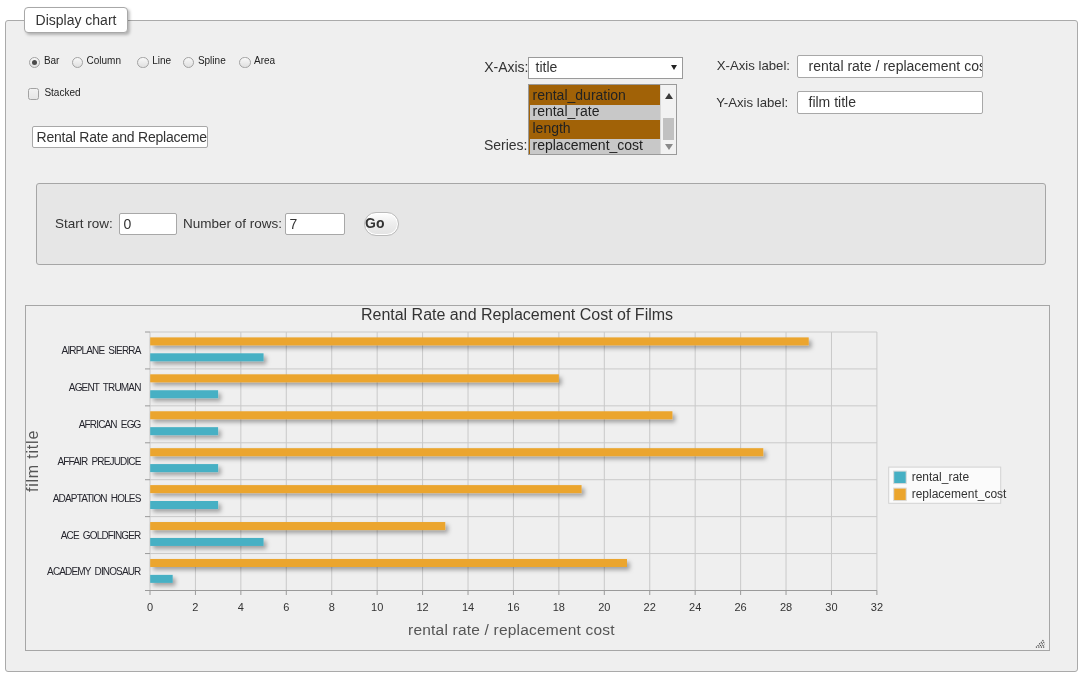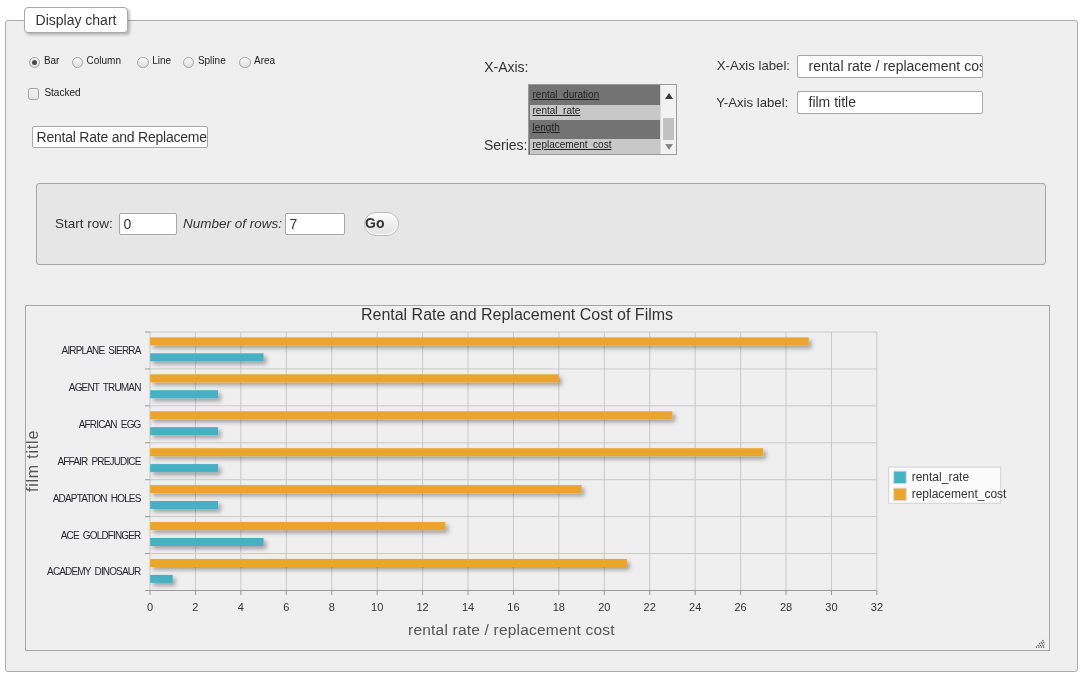--- a/index.html
+++ b/index.html
@@ -16,22 +16,22 @@
 .rlbl, .cblbl { position:absolute; font-size:10px; color:#222; }
 #cbox { position:absolute; left:27.9px; top:88.2px; width:9.5px; height:9.5px;
   border:1px solid #a2a2a2; border-radius:2.5px; background:linear-gradient(#f2f2f2, #e6e6e6); }
 .tinput { position:absolute; background:#fff; border:1px solid #a8a8a8; border-radius:2px; font-size:14px; color:#333;
   line-height:20px; padding:0 0 0 4px; white-space:nowrap; overflow:hidden; }
 .flabel { position:absolute; font-size:14px; color:#333; }
 #xselect { position:absolute; left:527.5px; top:57px; width:146px; height:19.5px; background:#fff;
   border:1px solid #9a9a9a; font-size:14px; color:#333; line-height:19.5px; padding-left:7px; }
 #xselect .arr { position:absolute; right:5px; top:7px; width:0; height:0;
   border-left:3.5px solid transparent; border-right:3.5px solid transparent; border-top:5.5px solid #222; }
-#listbox { position:absolute; left:527.5px; top:83.5px; width:147.5px; height:67.6px; background:#737373; padding-top:2px;
-  border:1px solid #9a9a9a; font-size:10px; color:#222; overflow:hidden;text-decoration:underline; }
+#listbox { position:absolute; left:527.5px; top:83.5px; width:147.5px; height:67.6px; background:#a16207; padding-top:2px;
+  border:1px solid #9a9a9a; font-size:14px; color:#222; overflow:hidden; }
 #listbox .opt { height:16.9px; line-height:16.9px; margin-left:1.5px; padding-left:2.5px; width:128px; white-space:nowrap; }
 #listbox .sel { background:linear-gradient(transparent 2.2px, #c8c8c8 2.2px); }
 #sbar { position:absolute; right:0; top:0; width:15px; height:69.6px; background:#f2f2f2; border-left:1px solid #d9d9d9; }
 .sarr { position:absolute; left:3.5px; width:0; height:0; border-left:4px solid transparent; border-right:4px solid transparent; }
 #sthumb { position:absolute; left:2px; top:33.5px; width:11px; height:21.5px; background:#c1c1c1; }
 #panel { position:absolute; left:36px; top:183px; width:1008px; height:80px;
   background:#e6e6e6; border:1px solid #a6a6a6; border-radius:3px; }
 .plabel { position:absolute; font-size:13.5px; color:#333; }
 #gobtn { position:absolute; left:364px; top:212px; width:32.5px; height:21.5px;
   background:linear-gradient(#fefefe,#eee 45%,#e3e3e3); border:1px solid #bbb; border-radius:12px;
@@ -53,40 +53,41 @@
 <span class="rad" style="left:137.2px;top:56.5px;"></span>
     <span class="rlbl" style="left:152.2px;top:55.0px;">Line</span>
 <span class="rad" style="left:182.9px;top:56.5px;"></span>
     <span class="rlbl" style="left:197.9px;top:55.0px;">Spline</span>
 <span class="rad" style="left:239.0px;top:56.5px;"></span>
     <span class="rlbl" style="left:254.0px;top:55.0px;">Area</span>
 <div id="cbox"></div>
     <span class="cblbl" style="position:absolute;left:44.4px;top:87px;">Stacked</span>
 <div class="tinput" style="left:31.5px;top:126px;width:170px;height:20px;letter-spacing:-0.22px;">Rental Rate and Replacement Cost of Films</div>
 <span class="flabel" style="left:440px;top:59px;width:88.5px;text-align:right;">X-Axis:</span>
+<div id="xselect">title<span class="arr"></span></div>
 <span class="flabel" style="left:440px;top:137px;width:87.5px;text-align:right;">Series:</span>
 <div id="listbox">
   <div class="opt">rental_duration</div>
   <div class="opt sel">rental_rate</div>
   <div class="opt">length</div>
   <div class="opt sel">replacement_cost</div>
   <div id="sbar">
     <span class="sarr" style="top:8px;border-bottom:6px solid #3a3a3a;"></span>
     <span class="sarr" style="bottom:4.5px;border-top:6px solid #8a8a8a;"></span>
     <div id="sthumb"></div>
   </div>
 </div>
 <span class="flabel" style="left:700px;top:58px;width:90px;text-align:right;font-size:13.2px;">X-Axis label:</span>
 <div class="tinput" style="left:796.5px;top:54.5px;width:173px;height:21px;line-height:21px;padding-left:11px;">rental rate / replacement cost</div>
 <span class="flabel" style="left:700px;top:94.5px;width:88.3px;text-align:right;font-size:13.2px;">Y-Axis label:</span>
 <div class="tinput" style="left:796.5px;top:91px;width:173px;height:21px;line-height:21px;padding-left:11px;">film title</div>
 <div id="panel"></div>
 <span class="plabel" style="left:55px;top:216px;">Start row:</span>
 <div class="tinput" style="left:118.5px;top:212.5px;width:52.5px;height:20px;">0</div>
-<span class="plabel" style="left:183px;top:216px;font-style:italic;">Number of rows:</span>
+<span class="plabel" style="left:183px;top:216px;">Number of rows:</span>
 <div class="tinput" style="left:284.5px;top:212.5px;width:54px;height:20px;">7</div>
 <div id="gobtn">Go</div>
 <div id="chartbox">
 <svg width="1023" height="344.5" viewBox="0 0 1023 344.5" style="position:absolute;left:-1px;top:-1px;font-family:'Liberation Sans',sans-serif;">
 <defs>
           <filter id="bsh" x="-30%" y="-80%" width="160%" height="300%">
             <feDropShadow dx="2.8" dy="3" stdDeviation="2" flood-color="#000" flood-opacity="0.33"></feDropShadow>
           </filter>
         </defs>
 <line x1="125.00" y1="27.00" x2="125.00" y2="285.50" stroke="#C9C9C9" stroke-width="1"></line>

